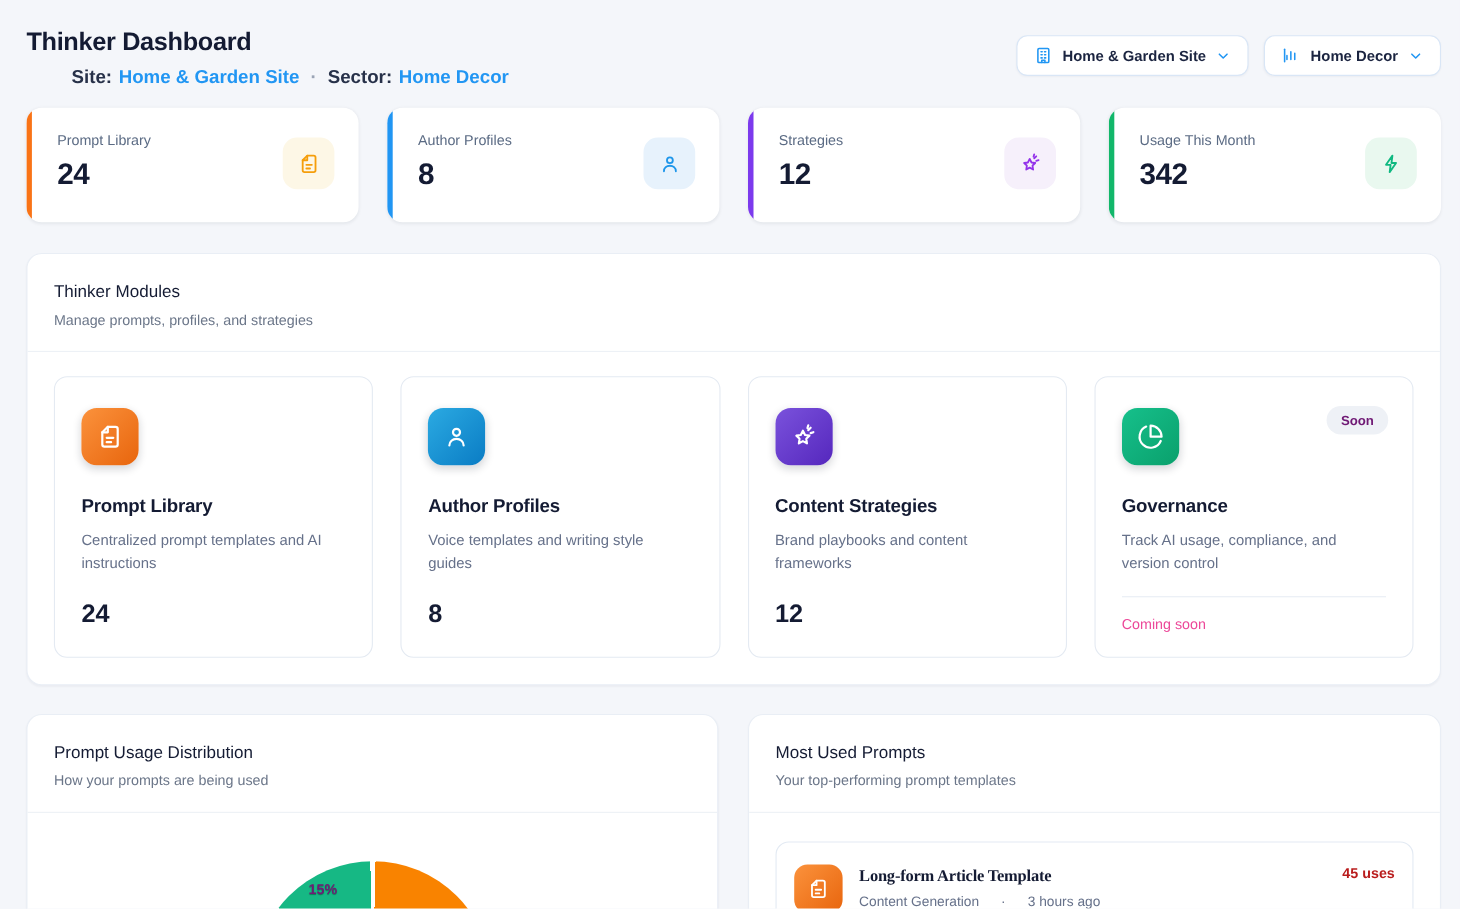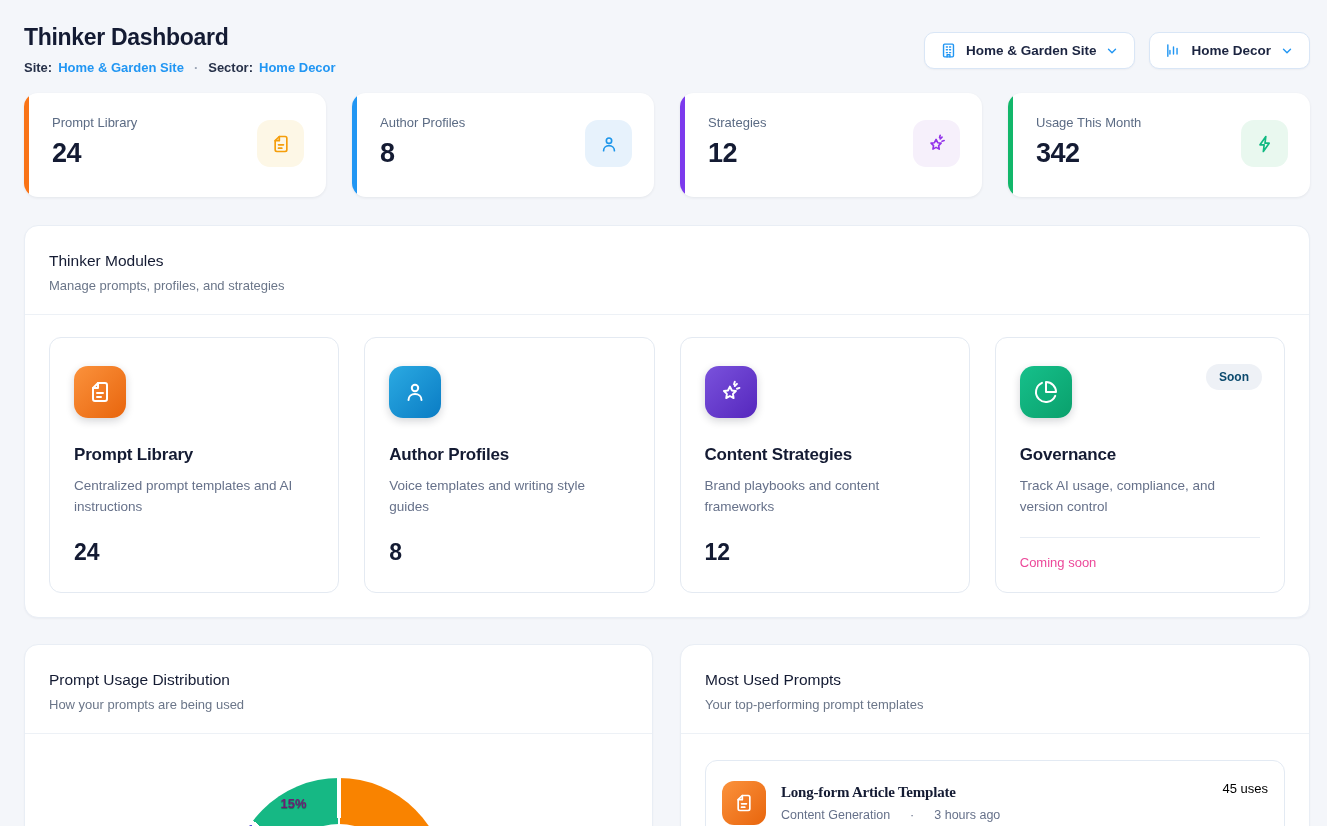--- a/index.html
+++ b/index.html
@@ -9,21 +9,21 @@
     background:#F4F6FA;
     color:#161F38;
     overflow:hidden;
     position:relative;
   }
   .page { width:1327px; height:826px; padding:24px 17px 0 24px; position:relative; }
 
   
   .header-row { display:flex; justify-content:space-between; align-items:flex-start; }
   .page-title { font-size:23px; font-weight:800; letter-spacing:-0.3px; color:#141B33; }
-  .subtitle-row { margin-top:9px; font-size:13px; font-weight:700; color:#273149; display:flex; gap:6px; align-items:center; }
+  .subtitle-row { margin-top:9px; font-size:17px; font-weight:700; color:#273149; display:flex; gap:6px; align-items:center;margin-left:41px; }
   .subtitle-row .link { color:#2196F3; text-decoration:none; cursor:pointer; }
   .subtitle-row .dot { color:#9AA4B5; font-weight:700; padding:0 4px; }
   .selectors { display:flex; gap:14px; margin-top:8px; }
   .select-btn {
     display:flex; align-items:center; gap:9px; height:37px; padding:0 15px;
     background:#fff; border:1px solid #D9E6F6; border-radius:10px; cursor:pointer;
     font-size:13.5px; font-weight:700; color:#1B2440;
     box-shadow:0 1px 2px rgba(16,24,40,.04);
   }
   .select-btn svg { display:block; }
@@ -64,21 +64,21 @@
     box-shadow:0 3px 8px rgba(16,24,40,.18);
   }
   .grad-orange { background:linear-gradient(135deg,#FB923C,#E8650D); }
   .grad-blue   { background:linear-gradient(135deg,#2BAAE2,#0A7CC4); }
   .grad-purple { background:linear-gradient(135deg,#7A52DC,#5527BD); }
   .grad-green  { background:linear-gradient(135deg,#16C08B,#0AA06C); }
   .module-title { font-size:17px; font-weight:800; color:#141B33; margin-top:27px; letter-spacing:-0.2px; }
   .module-desc { font-size:13.5px; color:#66718A; margin-top:11px; line-height:1.55; max-width:230px; }
   .module-count { font-size:23px; font-weight:800; color:#141B33; margin-top:21px; }
   .soon-badge {
-    position:absolute; top:26px; right:22px; background:#EEF1F6; color:#0c4a6e;
+    position:absolute; top:26px; right:22px; background:#EEF1F6; color:#701a75;
     font-size:12px; font-weight:700; padding:6px 13px; border-radius:999px;
   }
   .module-divider { height:1px; background:#E8EDF4; margin-top:19px; }
   .coming-soon { font-size:13px; color:#ec4899; margin-top:17px; }
 
   
   .bottom-grid { display:grid; grid-template-columns:629px 630px; gap:27px; margin-top:26px; }
   .bottom-panel { height:430px; }
 
   .donut-wrap { position:relative; width:216px; height:216px; margin:44px auto 0; }
@@ -90,21 +90,21 @@
   }
 
   .prompt-list { padding:26px 24px; }
   .prompt-item {
     display:flex; align-items:center; gap:15px; border:1px solid #E3EAF3; border-radius:12px;
     padding:20px 16px; background:#fff; cursor:pointer;
   }
   .prompt-icon { width:44px; height:44px; border-radius:12px; display:flex; align-items:center; justify-content:center; flex:0 0 auto; }
   .prompt-item-title { font-size:15px; font-weight:800; color:#141B33; letter-spacing:-0.2px;font-family:Liberation Serif, serif; }
   .prompt-item-meta { display:flex; gap:20px; align-items:center; font-size:12.5px; color:#66718A; margin-top:7px; }
-  .prompt-uses { margin-left:auto; align-self:flex-start; font-size:13px; font-weight:400; color:#000000; white-space:nowrap; }
+  .prompt-uses { margin-left:auto; align-self:flex-start; font-size:13px; font-weight:700; color:#b91c1c; white-space:nowrap; }
 
   .ico-pale-yellow { background:#FDF7E6; }
   .ico-pale-blue   { background:#E7F2FC; }
   .ico-pale-purple { background:#F6F0FB; }
   .ico-pale-green  { background:#E9F8EF; }
 </style>
 </head>
 <body>
 
 <div class="page">

